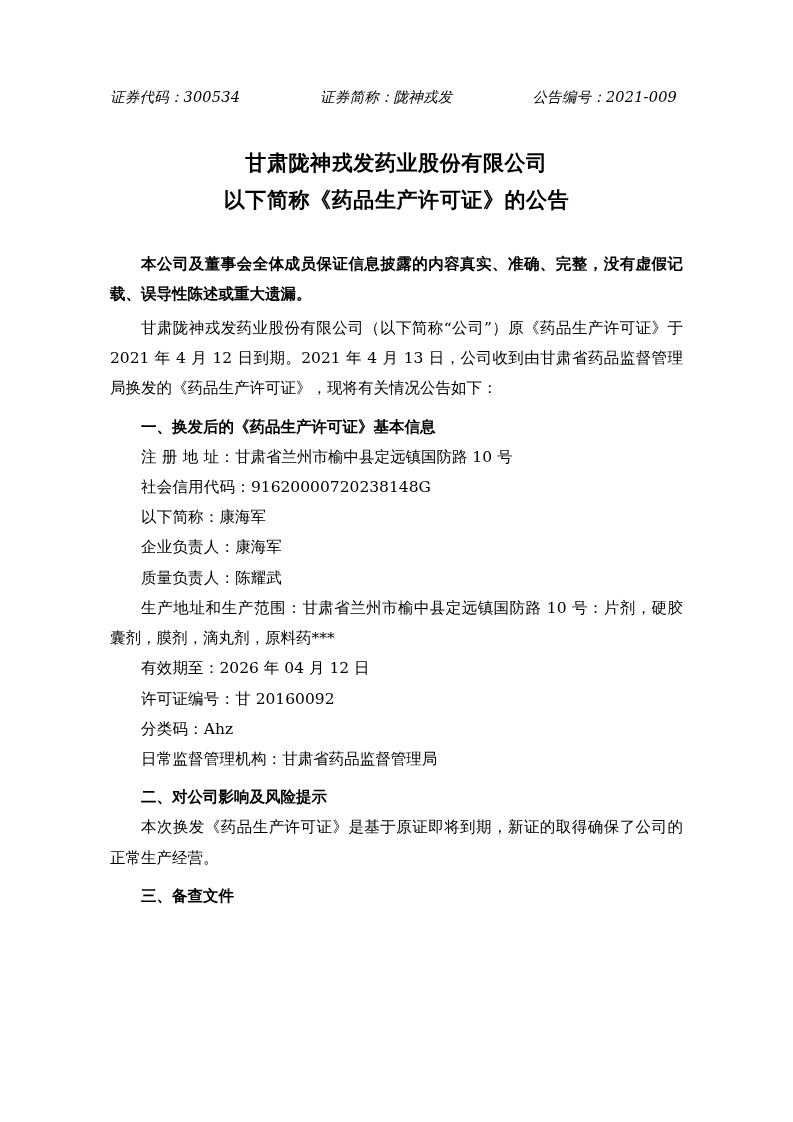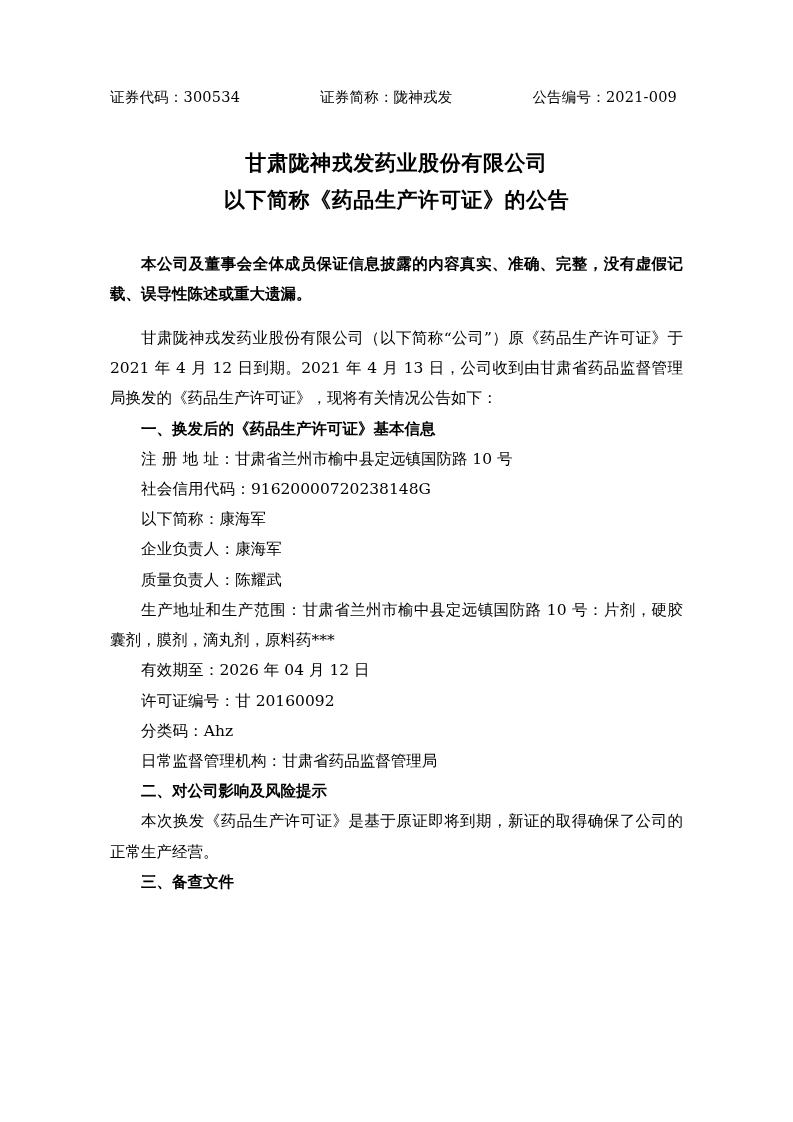--- a/index.html
+++ b/index.html
@@ -21,20 +21,21 @@
     padding: 88px 110px 60px 110px;
   }
   .header-row {
     display: flex;
     justify-content: space-between;
     align-items: flex-start;
     font-size: 14.5px;
     letter-spacing: 0.2px;
     margin-bottom: 38px;
     padding-right: 6px;
+    font-style: italic;
   }
   .header-row span {
     white-space: nowrap;
   }
   .title {
     text-align: center;
     font-weight: bold;
     font-size: 21px;
     line-height: 1.75;
     letter-spacing: 0.6px;
@@ -50,31 +51,32 @@
     text-justify: inter-ideograph;
     margin-top: 30px;
     text-indent: 2em;
   }
   .para {
     font-size: 15.5px;
     line-height: 1.95;
     text-align: justify;
     text-justify: inter-ideograph;
     text-indent: 2em;
-    margin-top: 14px;
+    margin-top: 4px;
   }
   .para.tight {
     margin-top: 0;
     font-family: Liberation Serif, serif;
   }
   .section-head {
     font-size: 15.5px;
     font-weight: bold;
     line-height: 1.95;
     text-indent: 2em;
+    margin-top: 8px;
   }
   .field {
     font-size: 15.5px;
     line-height: 1.95;
     text-indent: 2em;
     text-align: justify;
     text-justify: inter-ideograph;
   }
   .field .lbl {
     letter-spacing: 0.2px;

